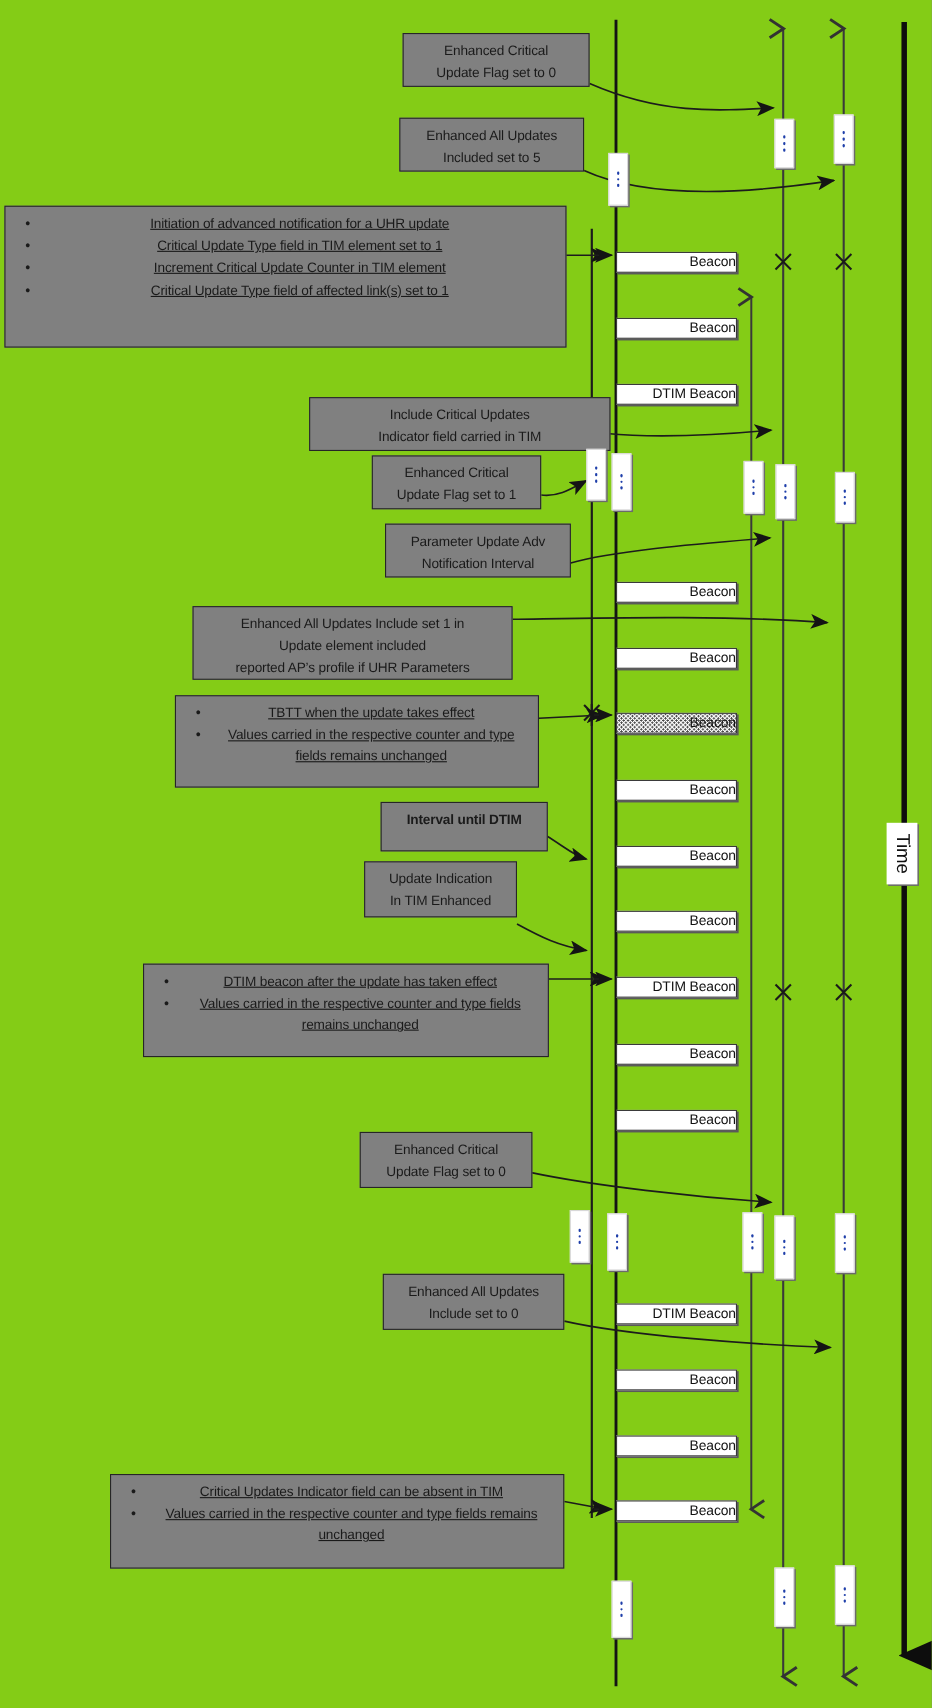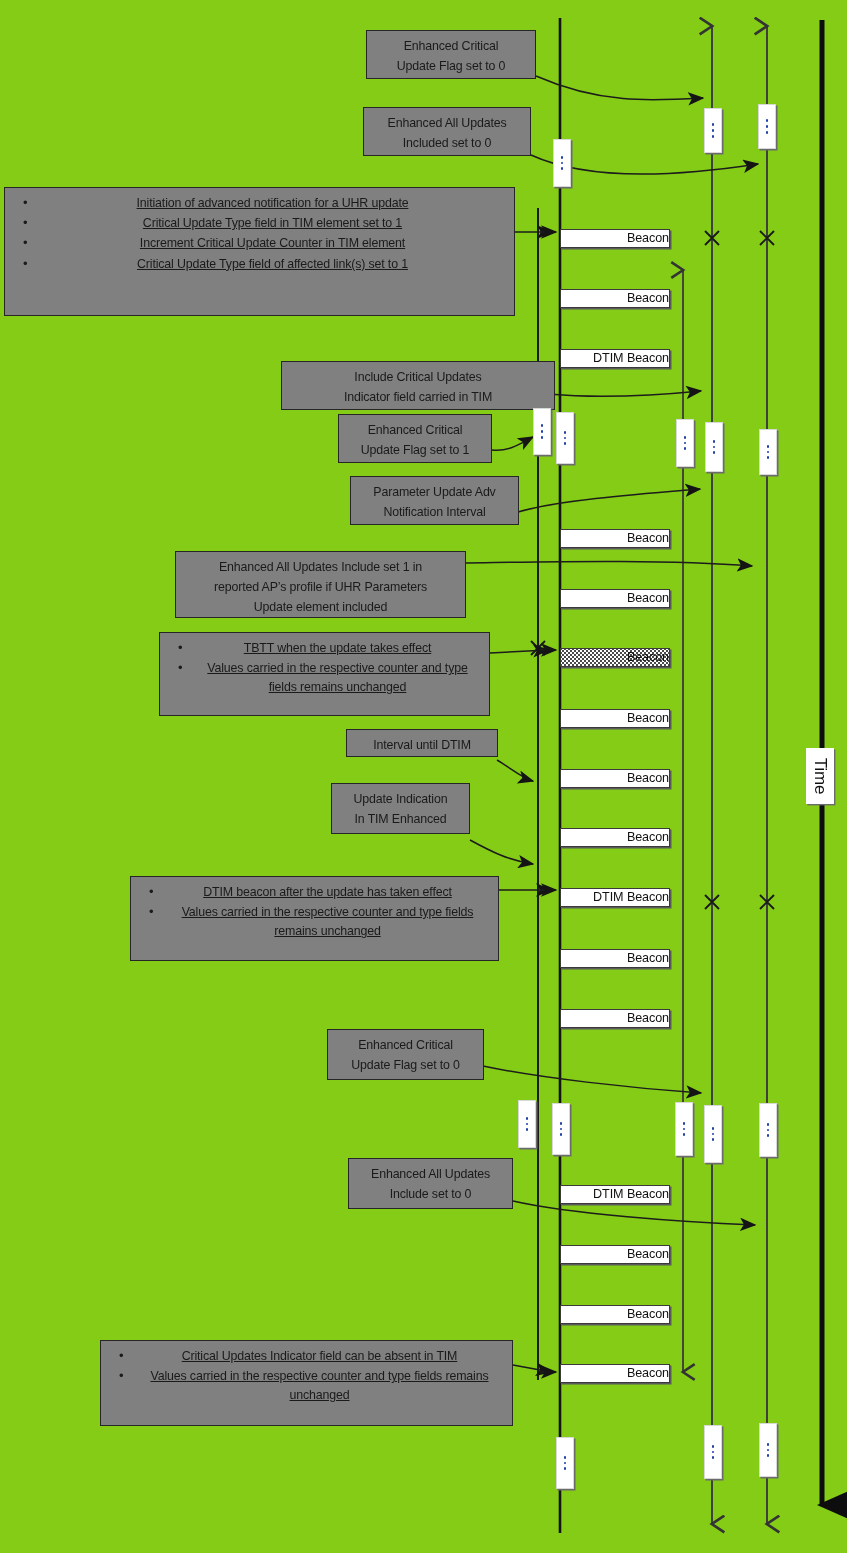--- a/index.html
+++ b/index.html
@@ -205,21 +205,21 @@
     </g>
   </svg>
 
   <div class="note" style="left:366px; top:30px; width:170px; height:49px;">
     <span class="ln">Enhanced Critical</span>
     <span class="ln">Update Flag set to 0</span>
   </div>
 
   <div class="note" style="left:363px; top:107px; width:168px; height:49px;">
     <span class="ln">Enhanced All Updates</span>
-    <span class="ln">Included set to 0</span>
+    <span class="ln">Included set to 5</span>
   </div>
 
   <div class="note bullets" style="left:4px; top:187px; width:511px; height:129px;">
     <ul>
       <li>Initiation of advanced notification for a UHR update</li>
       <li>Critical Update Type field in TIM element set to 1</li>
       <li>Increment Critical Update Counter in TIM element</li>
       <li>Critical Update Type field of affected link(s) set to 1</li>
     </ul>
   </div>
@@ -234,32 +234,32 @@
     <span class="ln">Update Flag set to 1</span>
   </div>
 
   <div class="note" style="left:350px; top:476px; width:169px; height:49px;">
     <span class="ln">Parameter Update Adv</span>
     <span class="ln">Notification Interval</span>
   </div>
 
   <div class="note" style="left:175px; top:551px; width:291px; height:67px;">
     <span class="ln">Enhanced All Updates Include set 1 in</span>
+    <span class="ln">Update element included</span>
     <span class="ln">reported AP’s profile if UHR Parameters</span>
-    <span class="ln">Update element included</span>
   </div>
 
   <div class="note bullets" style="left:159px; top:632px; width:331px; height:84px;">
     <ul>
       <li>TBTT when the update takes effect</li>
       <li>Values carried in the respective counter and type fields remains unchanged</li>
     </ul>
   </div>
 
-  <div class="note" style="left:346px; top:729px; width:152px; height:28px;">
+  <div class="note" style="left:346px; top:729px; width:152px; height:45px;font-weight:bold;">
     <span class="ln">Interval until DTIM</span>
   </div>
 
   <div class="note" style="left:331px; top:783px; width:139px; height:51px;">
     <span class="ln">Update Indication</span>
     <span class="ln">In TIM Enhanced</span>
   </div>
 
   <div class="note bullets" style="left:130px; top:876px; width:369px; height:85px;">
     <ul>

